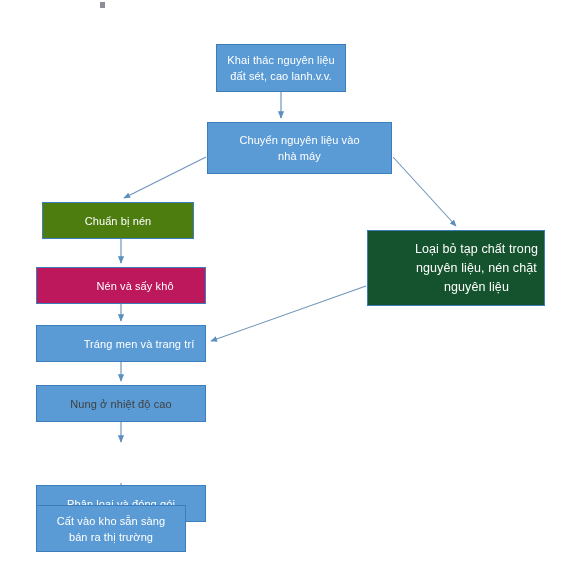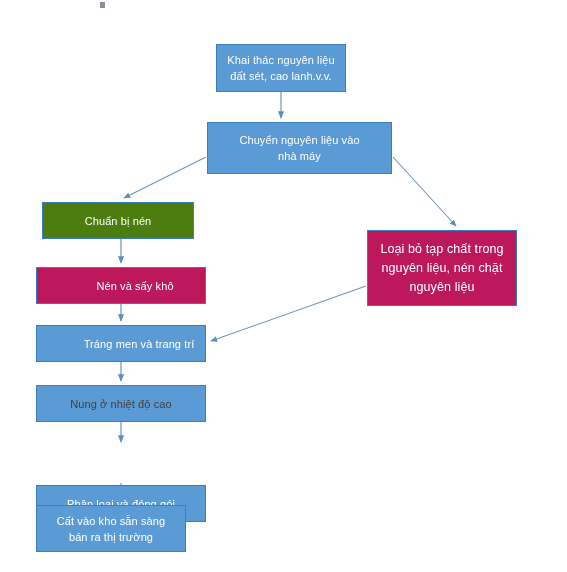--- a/index.html
+++ b/index.html
@@ -99,21 +99,21 @@
   <div class="node" id="n1" style="left: 207px; top: 122px; width: 185px; height: 52px; background: rgb(91, 155, 213); border-color: rgb(59, 125, 189); color: rgb(255, 255, 255);">
     <span class="txt">Chuyển nguyên liệu vào
 nhà máy</span>
   </div>
   <div class="node" id="n2" style="left: 36px; top: 202px; width: 152px; height: 37px; background: #4d7c0f; border-color: rgb(59, 125, 189); color: rgb(255, 255, 255); margin-left: 6px;">
     <span class="txt">Chuẩn bị nén</span>
   </div>
   <div class="node" id="n3" style="left: 36px; top: 267px; width: 170px; height: 37px; background: #be185d; border-color: rgb(59, 125, 189); color: rgb(255, 255, 255); padding-left: 28px;">
     <span class="txt">Nén và sấy khô</span>
   </div>
-  <div class="node light" id="n4" style="left: 367px; top: 230px; width: 150px; height: 76px; background: #be185d; border-color: rgb(59, 125, 189); color: rgb(255, 255, 255);">
+  <div class="node light" id="n4" style="left: 367px; top: 230px; width: 178px; height: 76px; background: #14532d; border-color: rgb(59, 125, 189); color: rgb(255, 255, 255); justify-content: flex-end;">
     <span class="txt">Loại bỏ tạp chất trong
 nguyên liệu, nén chặt
 nguyên liệu</span>
   </div>
   <div class="node" id="n5" style="left: 36px; top: 325px; width: 170px; height: 37px; background: rgb(91, 155, 213); border-color: rgb(59, 125, 189); color: rgb(255, 255, 255); padding-left: 36px;">
     <span class="txt">Tráng men và trang trí</span>
   </div>
   <div class="node" id="n6" style="left: 36px; top: 385px; width: 170px; height: 37px; background: rgb(91, 155, 213); border-color: rgb(59, 125, 189); color: #404040;">
     <span class="txt">Nung ở nhiệt độ cao</span>
   </div>

